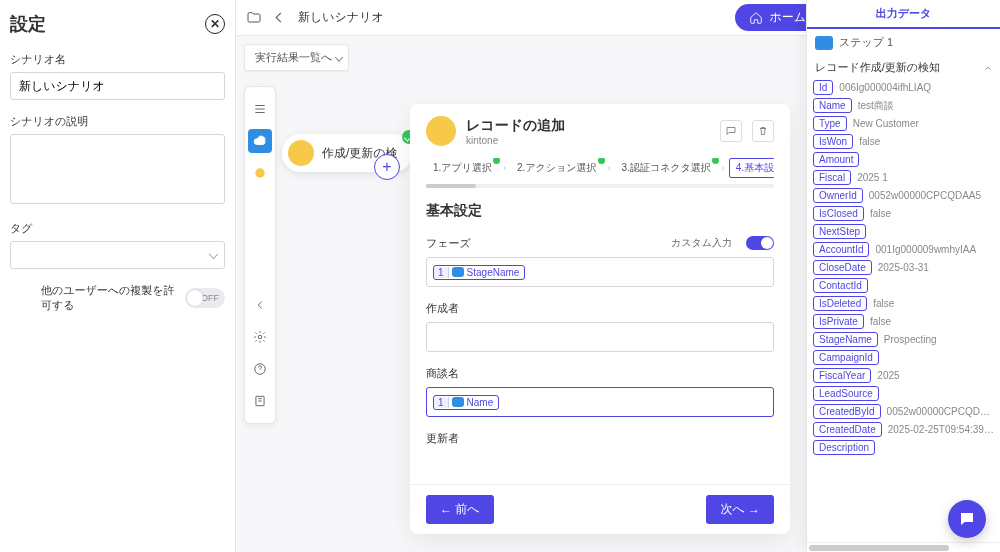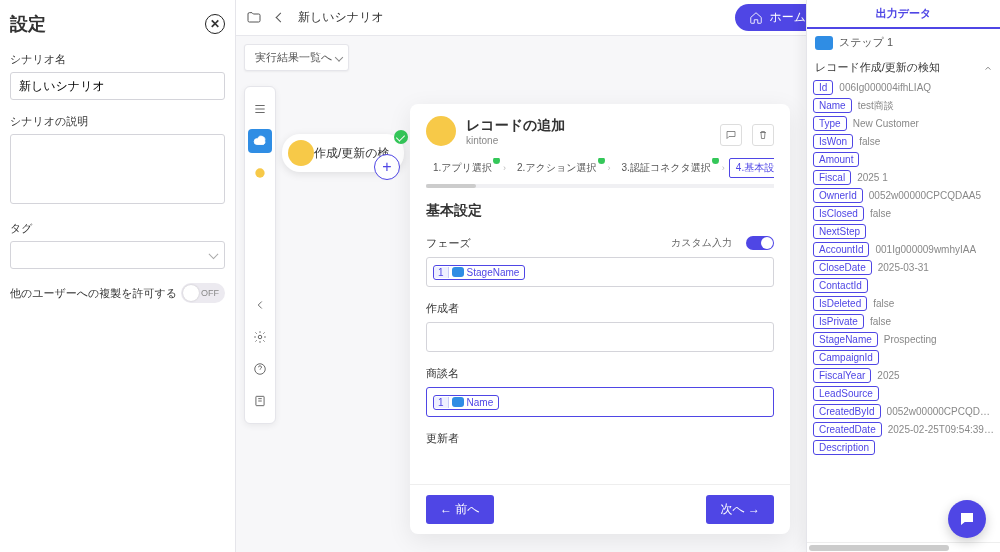--- a/index.html
+++ b/index.html
@@ -9,21 +9,21 @@
   .settings-drawer { position: absolute; left:0; top:0; width:236px; height:100%; background:#fff; border-right:1px solid #e5e5ea; padding:12px 10px; }
   .settings-header { display:flex; align-items:center; justify-content:space-between; margin-bottom:16px; }
   .settings-header h3 { font-size:18px; font-weight:600; }
   .close-x { width:20px; height:20px; border-radius:50%; border:1.5px solid #222; display:flex; align-items:center; justify-content:center; font-size:12px; font-weight:700; cursor:pointer; line-height:1; }
   .field-label { font-size:11px; margin-bottom:5px; display:block; }
   .text-input, .select-input, .textarea-input { width:100%; border:1px solid #d4d4da; border-radius:3px; padding:6px 8px; font-size:12px; }
   .select-wrap { position:relative; }
   .select-wrap::after { content:""; position:absolute; right:8px; top:50%; width:6px; height:6px; border-right:1px solid #aaa; border-bottom:1px solid #aaa; transform:translateY(-60%) rotate(45deg); }
   .textarea-input { height:70px; resize:none; }
   .form-group { margin-bottom:14px; }
-  .toggle-row { display:flex; align-items:center; justify-content:space-between; font-size:11px; }
+  .toggle-row { display:flex; align-items:center; justify-content:space-between; font-size:11px;margin-left:31px; }
   .toggle-off { width:44px; height:20px; border-radius:10px; background:#eceaf0; display:flex; align-items:center; justify-content:flex-end; padding:0 6px; font-size:9px; color:#888; position:relative; }
   .toggle-off::before { content:""; position:absolute; left:2px; top:2px; width:16px; height:16px; border-radius:50%; background:#fff; box-shadow:0 0 2px rgba(0,0,0,.2); }
 
   
   .canvas { position:absolute; left:236px; top:0; right:0; height:100%; background:#f7f7f9; }
   .topbar { height:36px; background:#fff; border-bottom:1px solid #e7e7ec; display:flex; align-items:center; padding:0 10px; gap:10px; font-size:12px; }
   .folder-icon, .chevron-left { width:16px; height:16px; display:inline-flex; align-items:center; justify-content:center; }
   .folder-icon svg { width:16px; height:16px; stroke:#555; fill:none; stroke-width:1.5; }
   .chevron-left::before { content:""; width:6px;height:6px;border-left:1.5px solid #555;border-bottom:1.5px solid #555;transform:rotate(45deg);}
   .home-pill { margin-left:auto; margin-right:170px; background:#4f46e5; color:#fff; border-radius:14px; padding:5px 14px; display:flex; align-items:center; gap:6px; font-size:12px; }
@@ -33,30 +33,30 @@
 
   
   .rail { position:absolute; left:8px; top:86px; width:32px; background:#fff; border:1px solid #e5e5ea; border-radius:6px; display:flex; flex-direction:column; align-items:center; padding:6px 0; box-shadow:0 2px 6px rgba(0,0,0,.06); }
   .rail-item { width:24px; height:24px; margin:4px 0; border-radius:4px; display:flex; align-items:center; justify-content:center; }
   .rail-item.active { background:#2f8de4; color:#fff; }
   .rail-item svg { width:14px; height:14px; stroke:#555; fill:none; stroke-width:1.5; }
   .rail-item.active svg { stroke:#fff; fill:#fff; }
   .rail-gap { height:100px; }
 
   
-  .step-node { position:absolute; left:46px; top:134px; background:#fff; border-radius:18px; padding:6px 14px 6px 6px; display:flex; align-items:center; box-shadow:0 2px 8px rgba(0,0,0,.1); font-size:12px; }
+  .step-node { position:absolute; left:46px; top:134px; background:#fff; border-radius:18px; padding:6px 14px 6px 6px; display:flex; align-items:center; gap:8px; box-shadow:0 2px 8px rgba(0,0,0,.1); font-size:12px; }
   .step-node .dot { width:26px; height:26px; border-radius:50%; background:#f7c948; display:flex; align-items:center; justify-content:center; font-size:9px; color:#8a6d0b;}
   .step-check { position:absolute; right:-4px; top:-4px; width:14px; height:14px; border-radius:50%; background:#34c759; display:flex; align-items:center; justify-content:center; }
   .step-check::after { content:""; width:4px; height:7px; border-right:1.5px solid #fff; border-bottom:1.5px solid #fff; transform:rotate(45deg); margin-top:-1px; }
   .plus-circle { position:absolute; left:138px; top:154px; width:26px; height:26px; border-radius:50%; border:1.5px solid #4f46e5; color:#4f46e5; display:flex; align-items:center; justify-content:center; font-size:16px; background:#fff;}
 
   
   .config { position:absolute; left:174px; top:104px; right:210px; bottom:18px; background:#fff; border-radius:8px; box-shadow:0 6px 24px rgba(0,0,0,.08); display:flex; flex-direction:column; overflow:hidden;}
   .cfg-header { padding:12px 16px 0; }
-  .cfg-title-row { display:flex; align-items:flex-end; gap:10px; }
+  .cfg-title-row { display:flex; align-items:center; gap:10px; }
   .cfg-app-icon { width:30px; height:30px; border-radius:50%; background:#f7c948; flex:none; }
   .cfg-title { font-size:14px; font-weight:600; }
   .cfg-sub { font-size:10px; color:#888; }
   .cfg-actions { margin-left:auto; display:flex; gap:10px; }
   .icon-btn { width:22px; height:22px; border:1px solid #ddd; border-radius:3px; display:flex; align-items:center; justify-content:center; }
   .icon-btn svg{width:12px;height:12px;stroke:#666;fill:none;stroke-width:1.5;}
   .breadcrumb { display:flex; align-items:center; gap:4px; margin-top:12px; overflow-x:auto; padding-bottom:6px;}
   .crumb { font-size:10px; color:#555; padding:2px 6px; border:1px solid transparent; border-radius:2px; white-space:nowrap; position:relative;}
   .crumb.done::after{ content:""; position:absolute; right:-2px; top:-2px; width:7px;height:7px;border-radius:50%;background:#34c759;}
   .crumb.active { border-color:#4f46e5; color:#4f46e5; }

